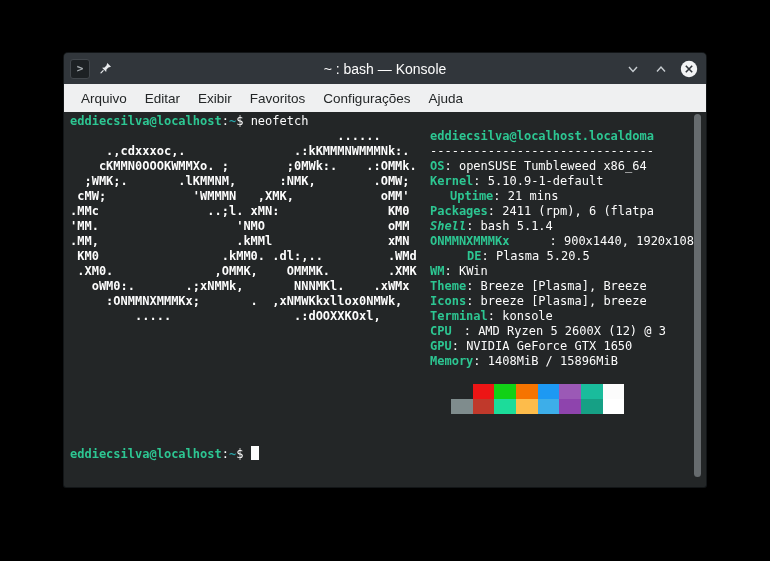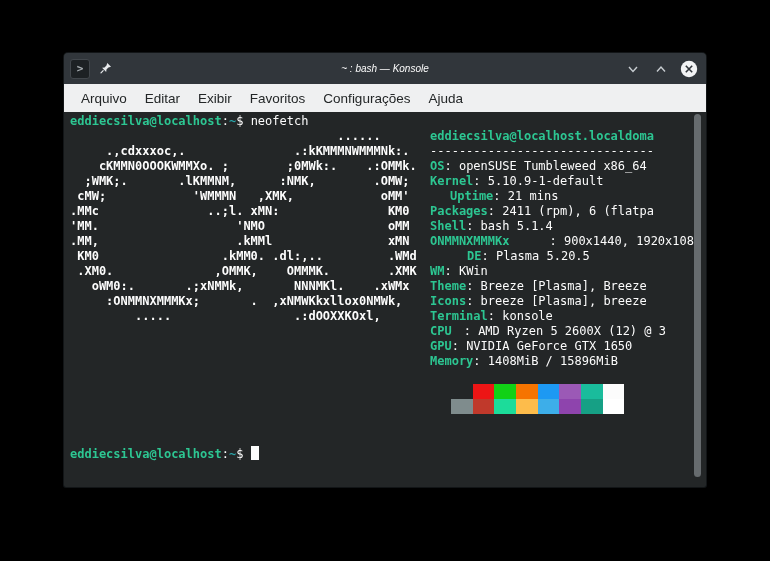--- a/index.html
+++ b/index.html
@@ -22,21 +22,21 @@
   .app-icon {
     width:20px; height:20px; margin-left:6px; box-sizing:border-box;
     background:#1d2124; border:1px solid #42474c; border-radius:3px;
     color:#a6acb0; font:bold 11px/17px "DejaVu Sans Mono", monospace; text-align:center;
     z-index:2;
   }
   .pin-icon { margin-left:9px; z-index:2; display:flex; align-items:center; }
   .win-title {
     position:absolute; left:0; right:0; top:0; bottom:0;
     display:flex; align-items:center; justify-content:center;
-    color:#fcfcfc; font-size:10px;font-style:italic;
+    color:#fcfcfc; font-size:14px;
   }
   .controls { margin-left:auto; display:flex; align-items:center; gap:10px; padding-right:8px; z-index:2; }
   .ctl-btn { display:flex; align-items:center; justify-content:center; width:18px; height:18px; }
   
   .menubar {
     height:28px; flex:0 0 28px; background:#eff0f1; color:#232627;
     display:flex; align-items:center; padding-left:8px; font-size:13.5px;
   }
   .menu-item { padding:0 9px; }
   
@@ -127,21 +127,21 @@
    oWM0:.       .;xNMMk,       NNNMKl.    .xWMx
      :ONMMNXMMMKx;       .  ,xNMWKkxllox0NMWk,
          .....                 .:dOOXXKOxl,</pre>
     <div class="info-col" id="infoCol">
         <div class="row info-title" style="color: rgb(45, 198, 146);">eddiecsilva@localhost.localdoma</div>
         <div class="row">-------------------------------</div>
         <div class="row"><span style="color: rgb(45, 198, 146); font-weight: bold;">OS</span><span style="color: rgb(252, 252, 252);">: openSUSE Tumbleweed x86_64</span></div>
         <div class="row"><span style="color: rgb(45, 198, 146); font-weight: bold;">Kernel</span><span style="color: rgb(252, 252, 252);">: 5.10.9-1-default</span></div>
         <div class="row"><span style="color: rgb(45, 198, 146); font-weight: bold; margin-left: 20px;">Uptime</span><span style="color: rgb(252, 252, 252);">: 21 mins</span></div>
         <div class="row"><span style="color: rgb(45, 198, 146); font-weight: bold;">Packages</span><span style="color: rgb(252, 252, 252);">: 2411 (rpm), 6 (flatpa</span></div>
-        <div class="row"><span style="color: rgb(45, 198, 146); font-weight: bold;">Shell</span><span style="color: rgb(252, 252, 252);">: bash 5.1.4</span></div>
+        <div class="row"><span style="color: rgb(45, 198, 146); font-weight: bold; font-style: italic;">Shell</span><span style="color: rgb(252, 252, 252);">: bash 5.1.4</span></div>
         <div class="row"><span style="color: rgb(45, 198, 146); font-weight: bold;">ONMMNXMMMKx</span><span style="color: rgb(252, 252, 252); margin-left: 40px;">: 900x1440, 1920x1080</span></div>
         <div class="row"><span style="color: rgb(45, 198, 146); font-weight: bold; padding-left: 37px;">DE</span><span style="color: rgb(252, 252, 252);">: Plasma 5.20.5</span></div>
         <div class="row"><span style="color: rgb(45, 198, 146); font-weight: bold;">WM</span><span style="color: rgb(252, 252, 252);">: KWin</span></div>
         <div class="row"><span style="color: rgb(45, 198, 146); font-weight: bold;">Theme</span><span style="color: rgb(252, 252, 252);">: Breeze [Plasma], Breeze</span></div>
         <div class="row"><span style="color: rgb(45, 198, 146); font-weight: bold;">Icons</span><span style="color: rgb(252, 252, 252);">: breeze [Plasma], breeze</span></div>
         <div class="row"><span style="color: rgb(45, 198, 146); font-weight: bold;">Terminal</span><span style="color: rgb(252, 252, 252);">: konsole</span></div>
         <div class="row"><span style="color: rgb(45, 198, 146); font-weight: bold;">CPU</span><span style="color: rgb(252, 252, 252); padding-left: 12px;">: AMD Ryzen 5 2600X (12) @ 3</span></div>
         <div class="row"><span style="color: rgb(45, 198, 146); font-weight: bold;">GPU</span><span style="color: rgb(252, 252, 252);">: NVIDIA GeForce GTX 1650</span></div>
         <div class="row"><span style="color: rgb(45, 198, 146); font-weight: bold;">Memory</span><span style="color: rgb(252, 252, 252);">: 1408MiB / 15896MiB</span></div>
       </div>

